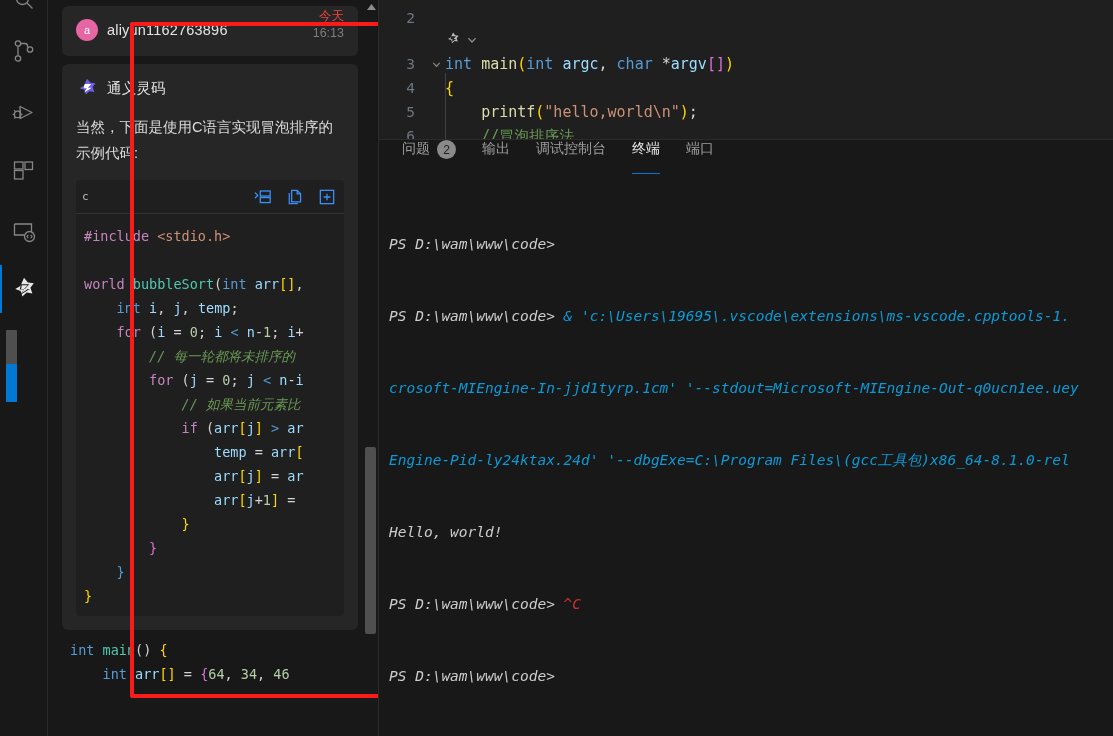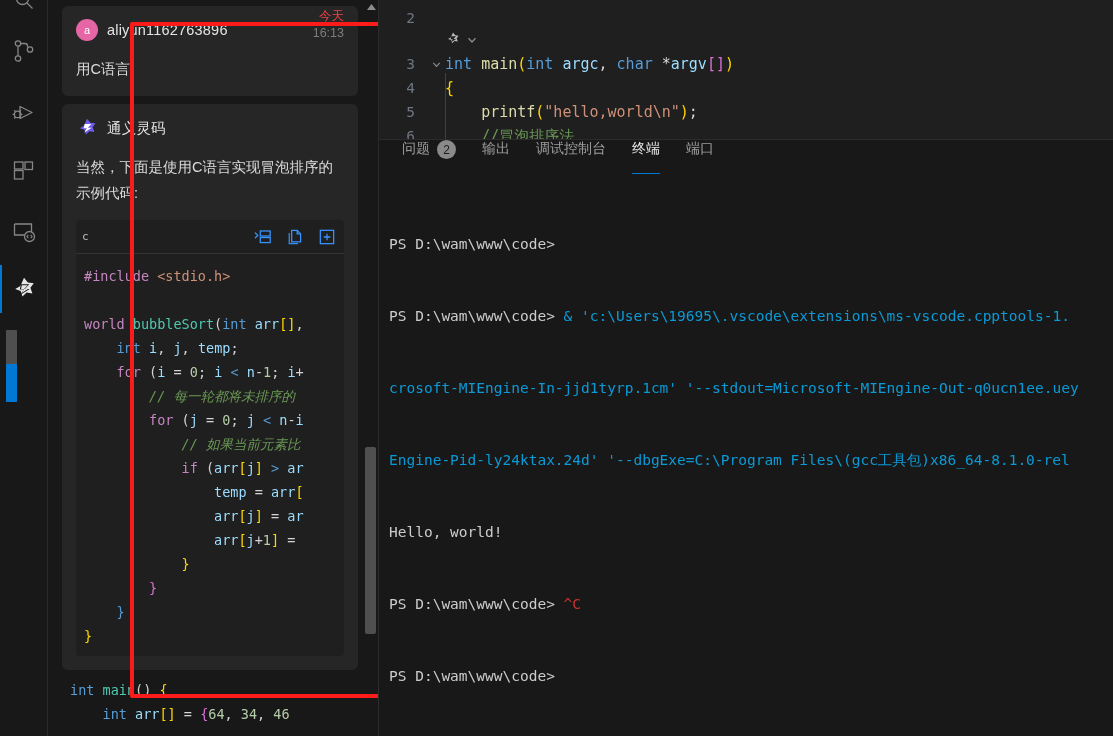--- a/index.html
+++ b/index.html
@@ -230,21 +230,21 @@
   }
   .terminal {
     flex: 1 1 auto;
     font-family: "DejaVu Sans Mono", "Liberation Mono", monospace;
     font-size: 14.5px; line-height: 24px;
     color: #cccccc;
     padding: 8px 0 0 10px;
     overflow: hidden;
     white-space: pre;
   }
-  .term-line { height: 24px; white-space: pre; }
+  .term-line { height: 24px; white-space: pre; font-style: italic; }
   .tm-cyan { color: #0b9ad6; }
   .tm-red  { color: #cd3131; }
   .tm-white{ color: #cccccc; }
 </style>
 </head>
 <body>
 
 <div id="app">
 
   <div class="activitybar">
@@ -319,21 +319,20 @@
 
       <div class="msg-card">
         <div class="msg-head">
           <div class="avatar">a</div>
           <div class="msg-name">aliyun1162763896</div>
           <div class="msg-time">
             <div class="tday">今天</div>
             <div>16:13</div>
           </div>
         </div>
-        <div class="msg-body">用C语言</div>
       </div>
 
       <div class="msg-card">
         <div class="msg-head">
           <div class="logo-badge">
             <svg width="22" height="22" viewBox="0 0 32 32" fill="none">
               <path d="M16 2.6 L21 8.4 L28.4 9.2 L24.2 14.8 L26.8 21.8 L19.6 20.8 L14.4 25.6 L12.2 18.6 L5.4 16.2 L11.8 12.5 Z" fill="#6f5ce8"></path>
               <path d="M12.6 10.2 L22.4 10.2 L17.2 15.8 L22.9 15.8 L12 22.6 L15.8 16.4 L11.2 16.4 Z" fill="#ffffff"></path>
             </svg>
           </div>

